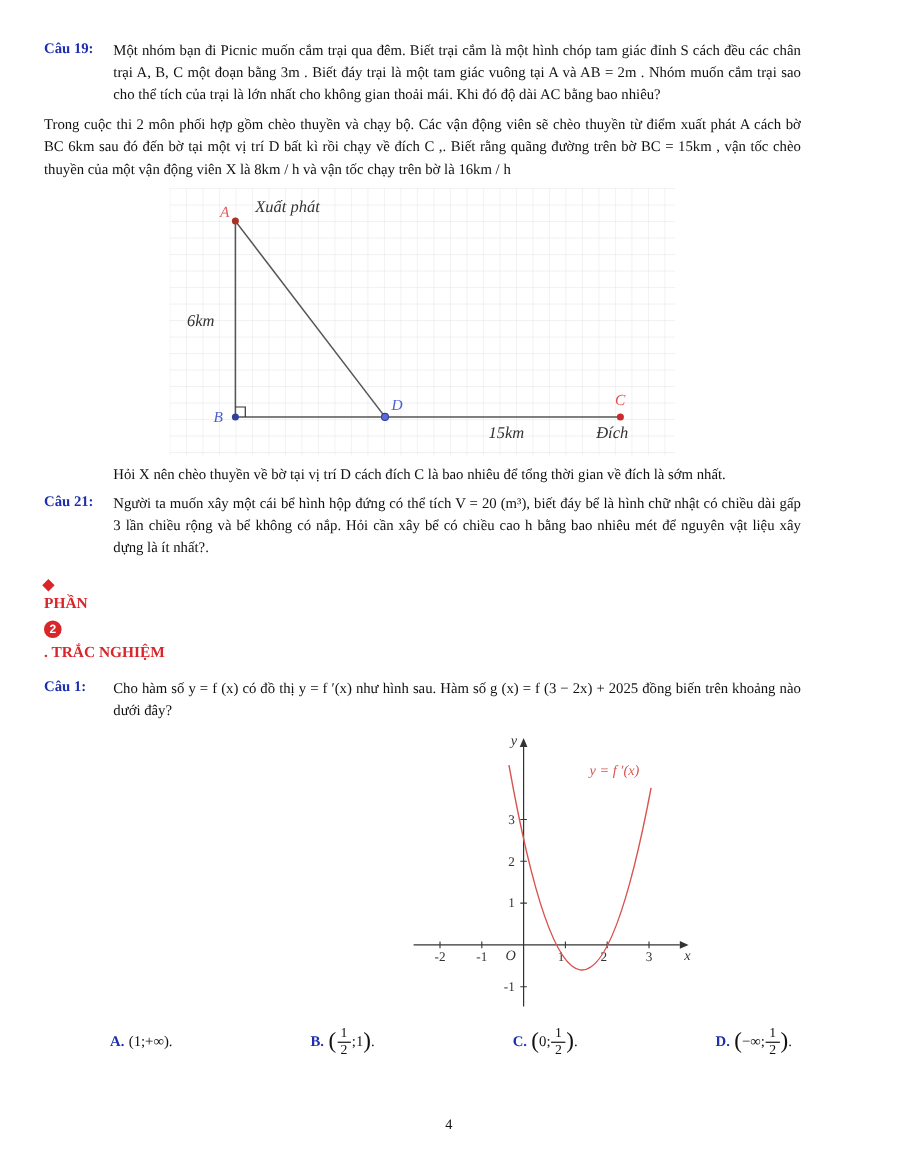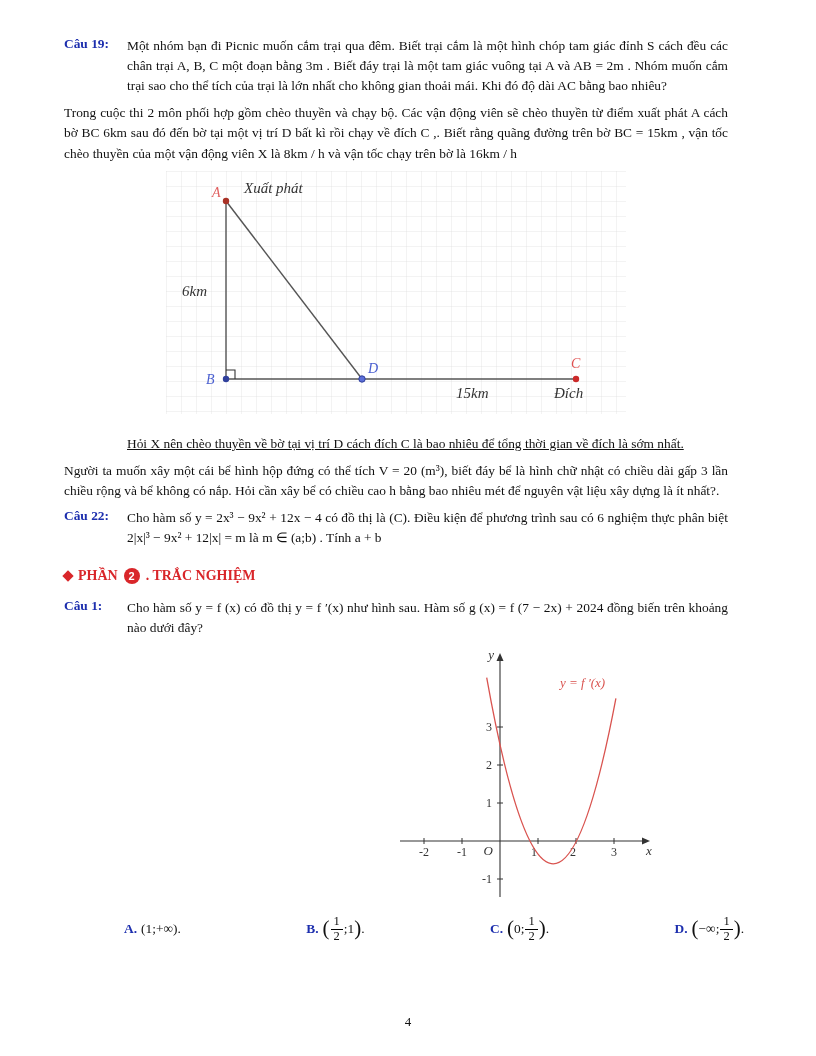--- a/index.html
+++ b/index.html
@@ -4,30 +4,30 @@
 <style>
   html,body{margin:0;padding:0;background:#fff;}
   .page{
     position:relative;
     width:816px;height:1056px;
     background:#fff;
     font-family:"Liberation Serif",serif;
     font-size:13.4px;color:#111;
     overflow:hidden;
   }
-  .content{padding:36px 88px 0 64px;}
+  .content{padding:36px 88px 0 40px;}
   .q{display:flex;margin-bottom:7px;}
   .qlabel{flex:none;width:63px;font-weight:bold;color:#1d2fae;}
   .qbody{flex:1;text-align:justify;line-height:1.5;}
-  .followup{margin-top:18px;text-decoration:underline;}
+  .followup{margin-top:5px;}
   
   .diagram-wrap{width:460px;margin:4px auto 2px auto;}
   .diagram-wrap svg{display:block;}
   
-  .part-heading{margin:20px 0 14px 0;color:#d9262a;font-weight:bold;font-size:14px;display:flex;align-items:center;gap:6px;}
+  .part-heading{margin:20px 0 14px 0;color:#d9262a;font-weight:bold;font-size:14px;display:flex;gap:6px;flex-direction:column;}
   .diamond{width:8px;height:8px;background:#d9262a;transform:rotate(45deg);display:inline-block;}
   .numcircle{display:inline-block;width:16px;height:16px;border-radius:50%;background:#d9262a;color:#fff;
     font-size:11px;line-height:16px;text-align:center;font-family:"Liberation Sans",sans-serif;font-weight:bold;}
   
   .graph-wrap{width:310px;margin:2px 0 0 318px;}
   .graph-wrap svg{display:block;}
   
   .options{display:flex;justify-content:space-between;width:620px;margin:8px 0 0 60px;align-items:center;}
   .option{display:flex;align-items:center;gap:4px;}
   .opt-label{font-weight:bold;color:#1d2fae;}
@@ -86,38 +86,35 @@
         <text x="388" y="227" font-size="15" fill="#333" class="svg-italic">Đích</text>
       </svg>
     </div>
 
     <div class="q">
       <div class="qlabel"></div>
       <div class="qbody followup">Hỏi X nên chèo thuyền về bờ tại vị trí D cách đích C là bao nhiêu để tổng thời gian về đích là sớm nhất.</div>
     </div>
 
     <div class="q">
+      <div class="qlabel">Câu 21:</div>
       <div class="qbody">Người ta muốn xây một cái bể hình hộp đứng có thể tích V = 20 (m³), biết đáy bể là hình chữ nhật có chiều dài gấp 3 lần chiều rộng và bể không có nắp. Hỏi cần xây bể có chiều cao h bằng bao nhiêu mét để nguyên vật liệu xây dựng là ít nhất?.</div>
     </div>
 
-    <div class="q">
-      <div class="qlabel">Câu 22:</div>
-      <div class="qbody">Cho hàm số y = 2x³ − 9x² + 12x − 4 có đồ thị là (C). Điều kiện để phương trình sau có 6 nghiệm thực phân biệt 2|x|³ − 9x² + 12|x| = m là m ∈ (a;b) . Tính a + b</div>
-    </div>
 
     <div class="part-heading">
       <span class="diamond"></span>
       <span>PHẦN</span>
       <span class="numcircle">2</span>
       <span>. TRẮC NGHIỆM</span>
     </div>
 
     <div class="q">
       <div class="qlabel">Câu 1:</div>
-      <div class="qbody">Cho hàm số y = f (x) có đồ thị y = f ′(x) như hình sau. Hàm số g (x) = f (7 − 2x) + 2024 đồng biến trên khoảng nào dưới đây?</div>
+      <div class="qbody">Cho hàm số y = f (x) có đồ thị y = f ′(x) như hình sau. Hàm số g (x) = f (3 − 2x) + 2025 đồng biến trên khoảng nào dưới đây?</div>
     </div>
 
     <div class="graph-wrap">
       <svg width="300" height="262" viewBox="0 0 300 262">
 
         <line x1="18" y1="196" x2="260" y2="196" stroke="#333" stroke-width="1.1"></line>
         <polygon points="260,192.5 268,196 260,199.5" fill="#333"></polygon>
         <line x1="118" y1="16" x2="118" y2="252" stroke="#333" stroke-width="1.1"></line>
         <polygon points="114.5,16 118,8 121.5,16" fill="#333"></polygon>
 

